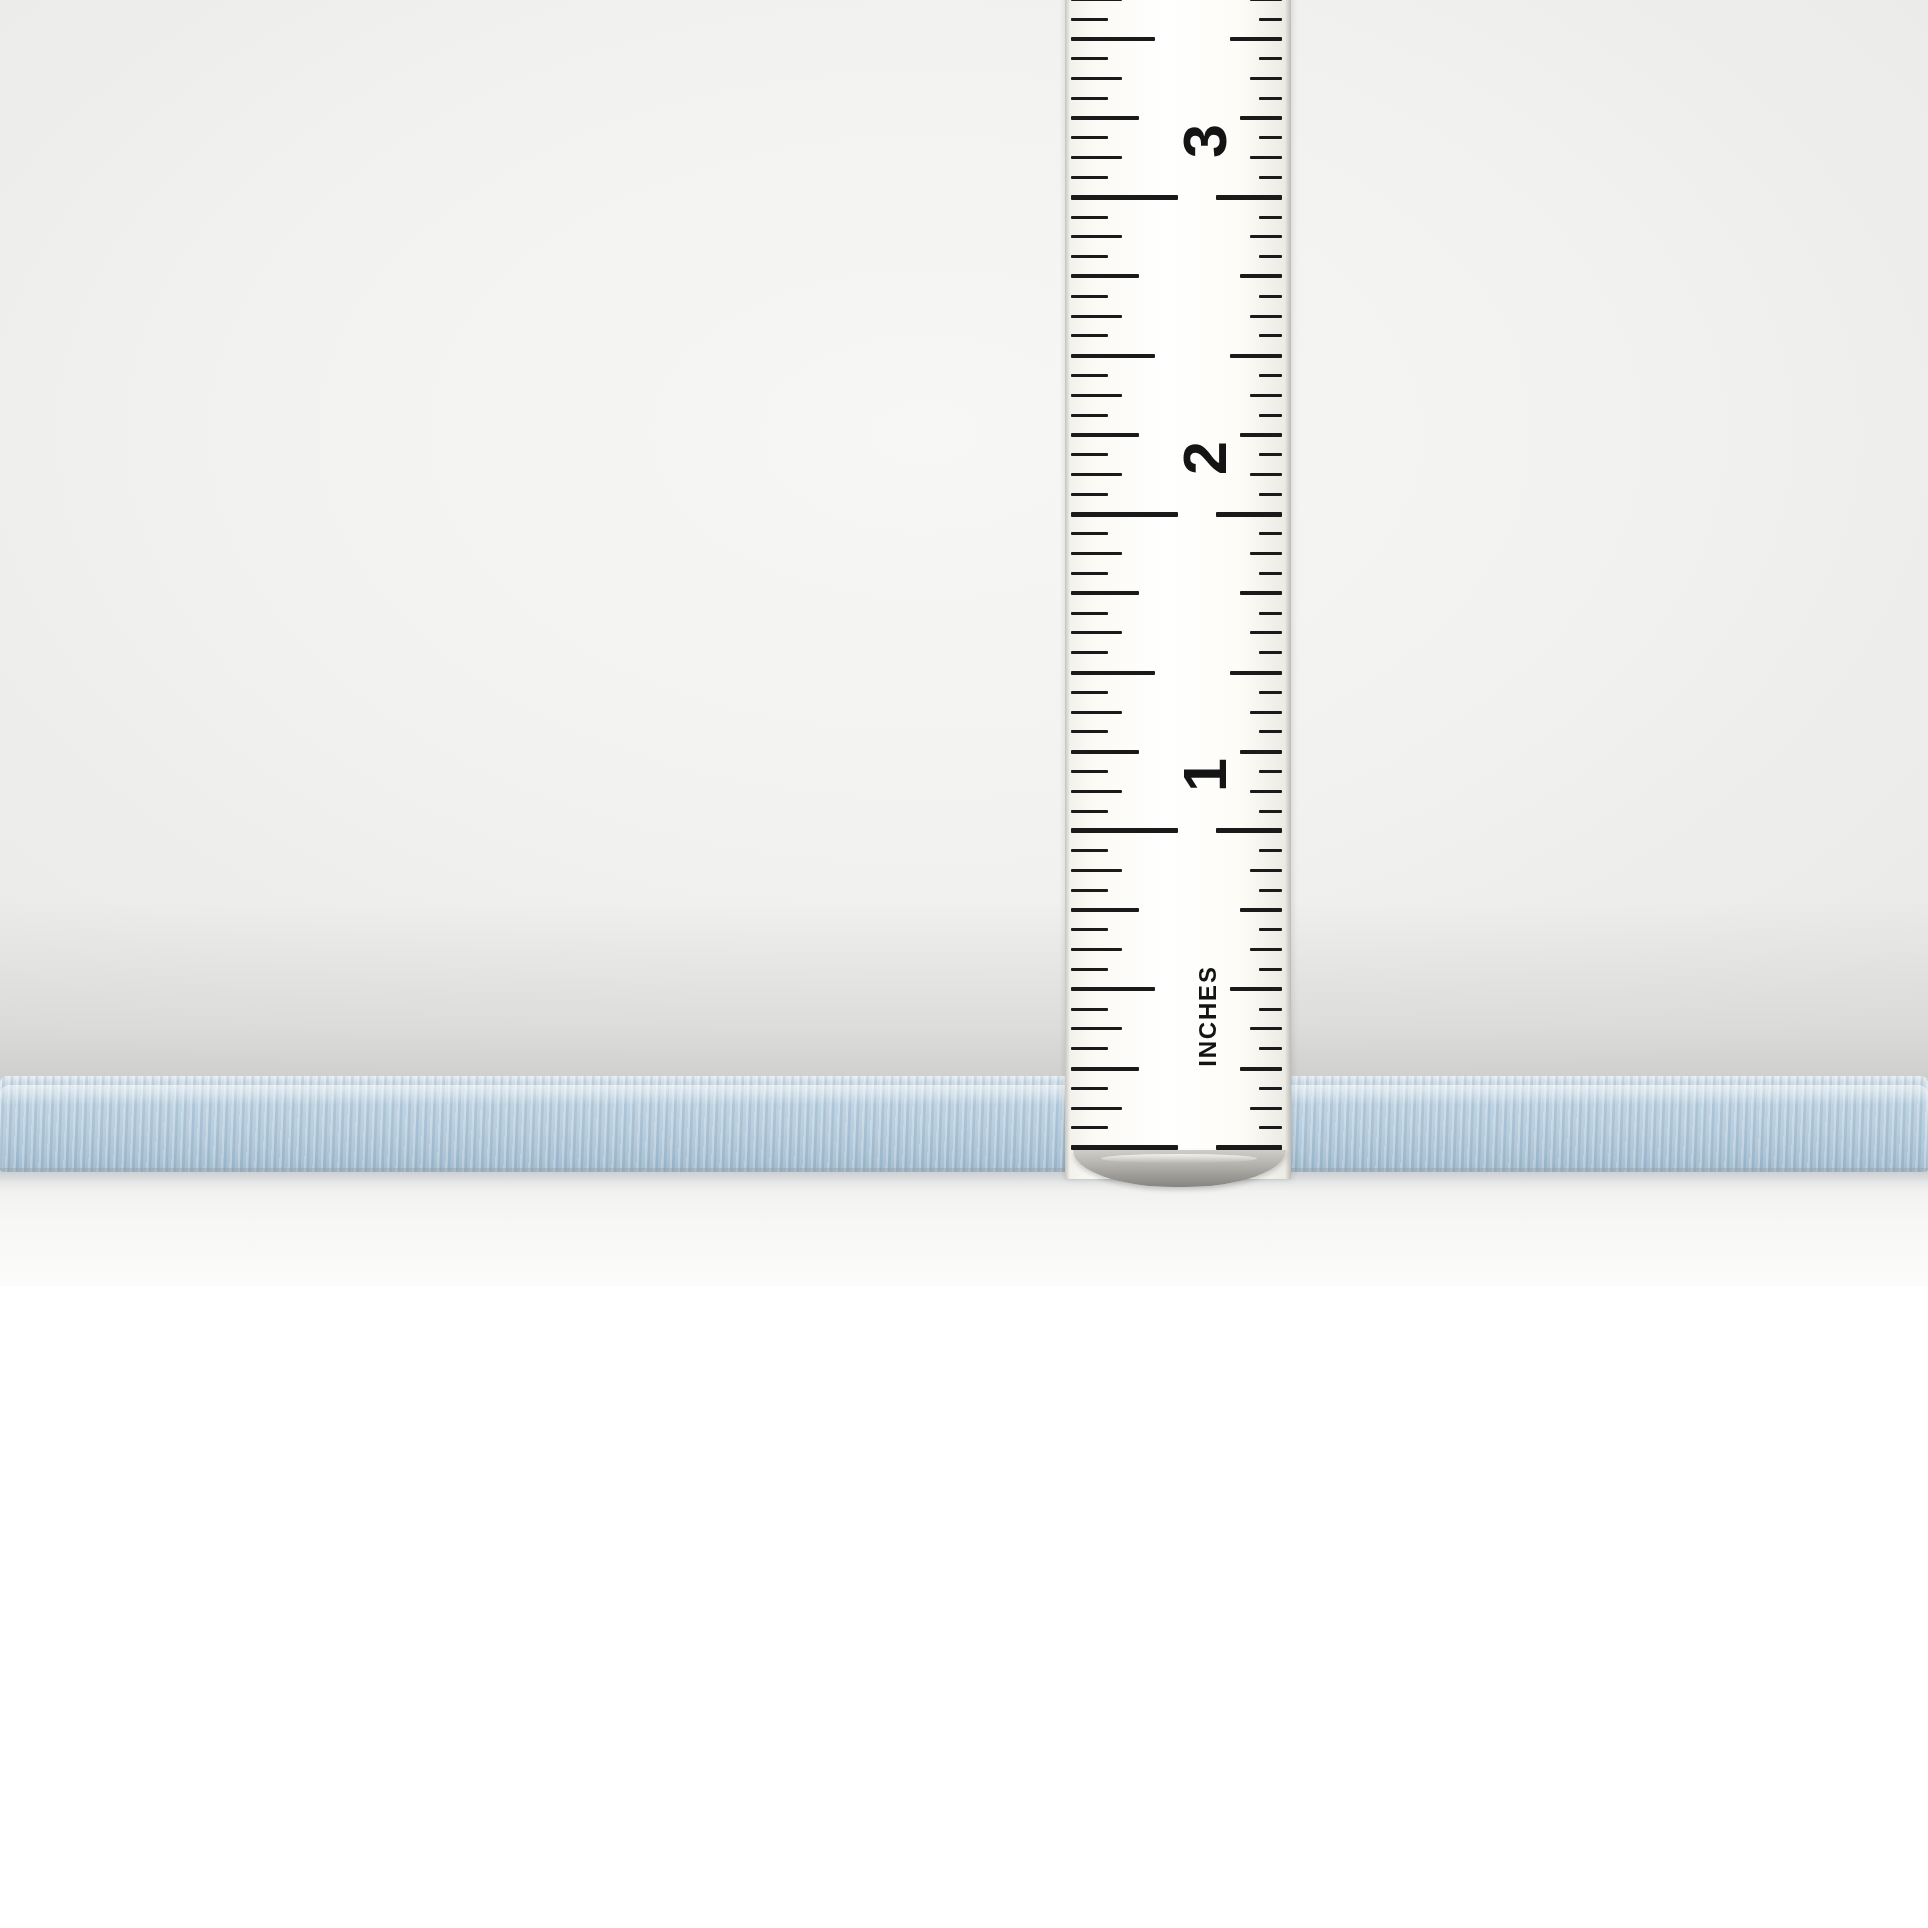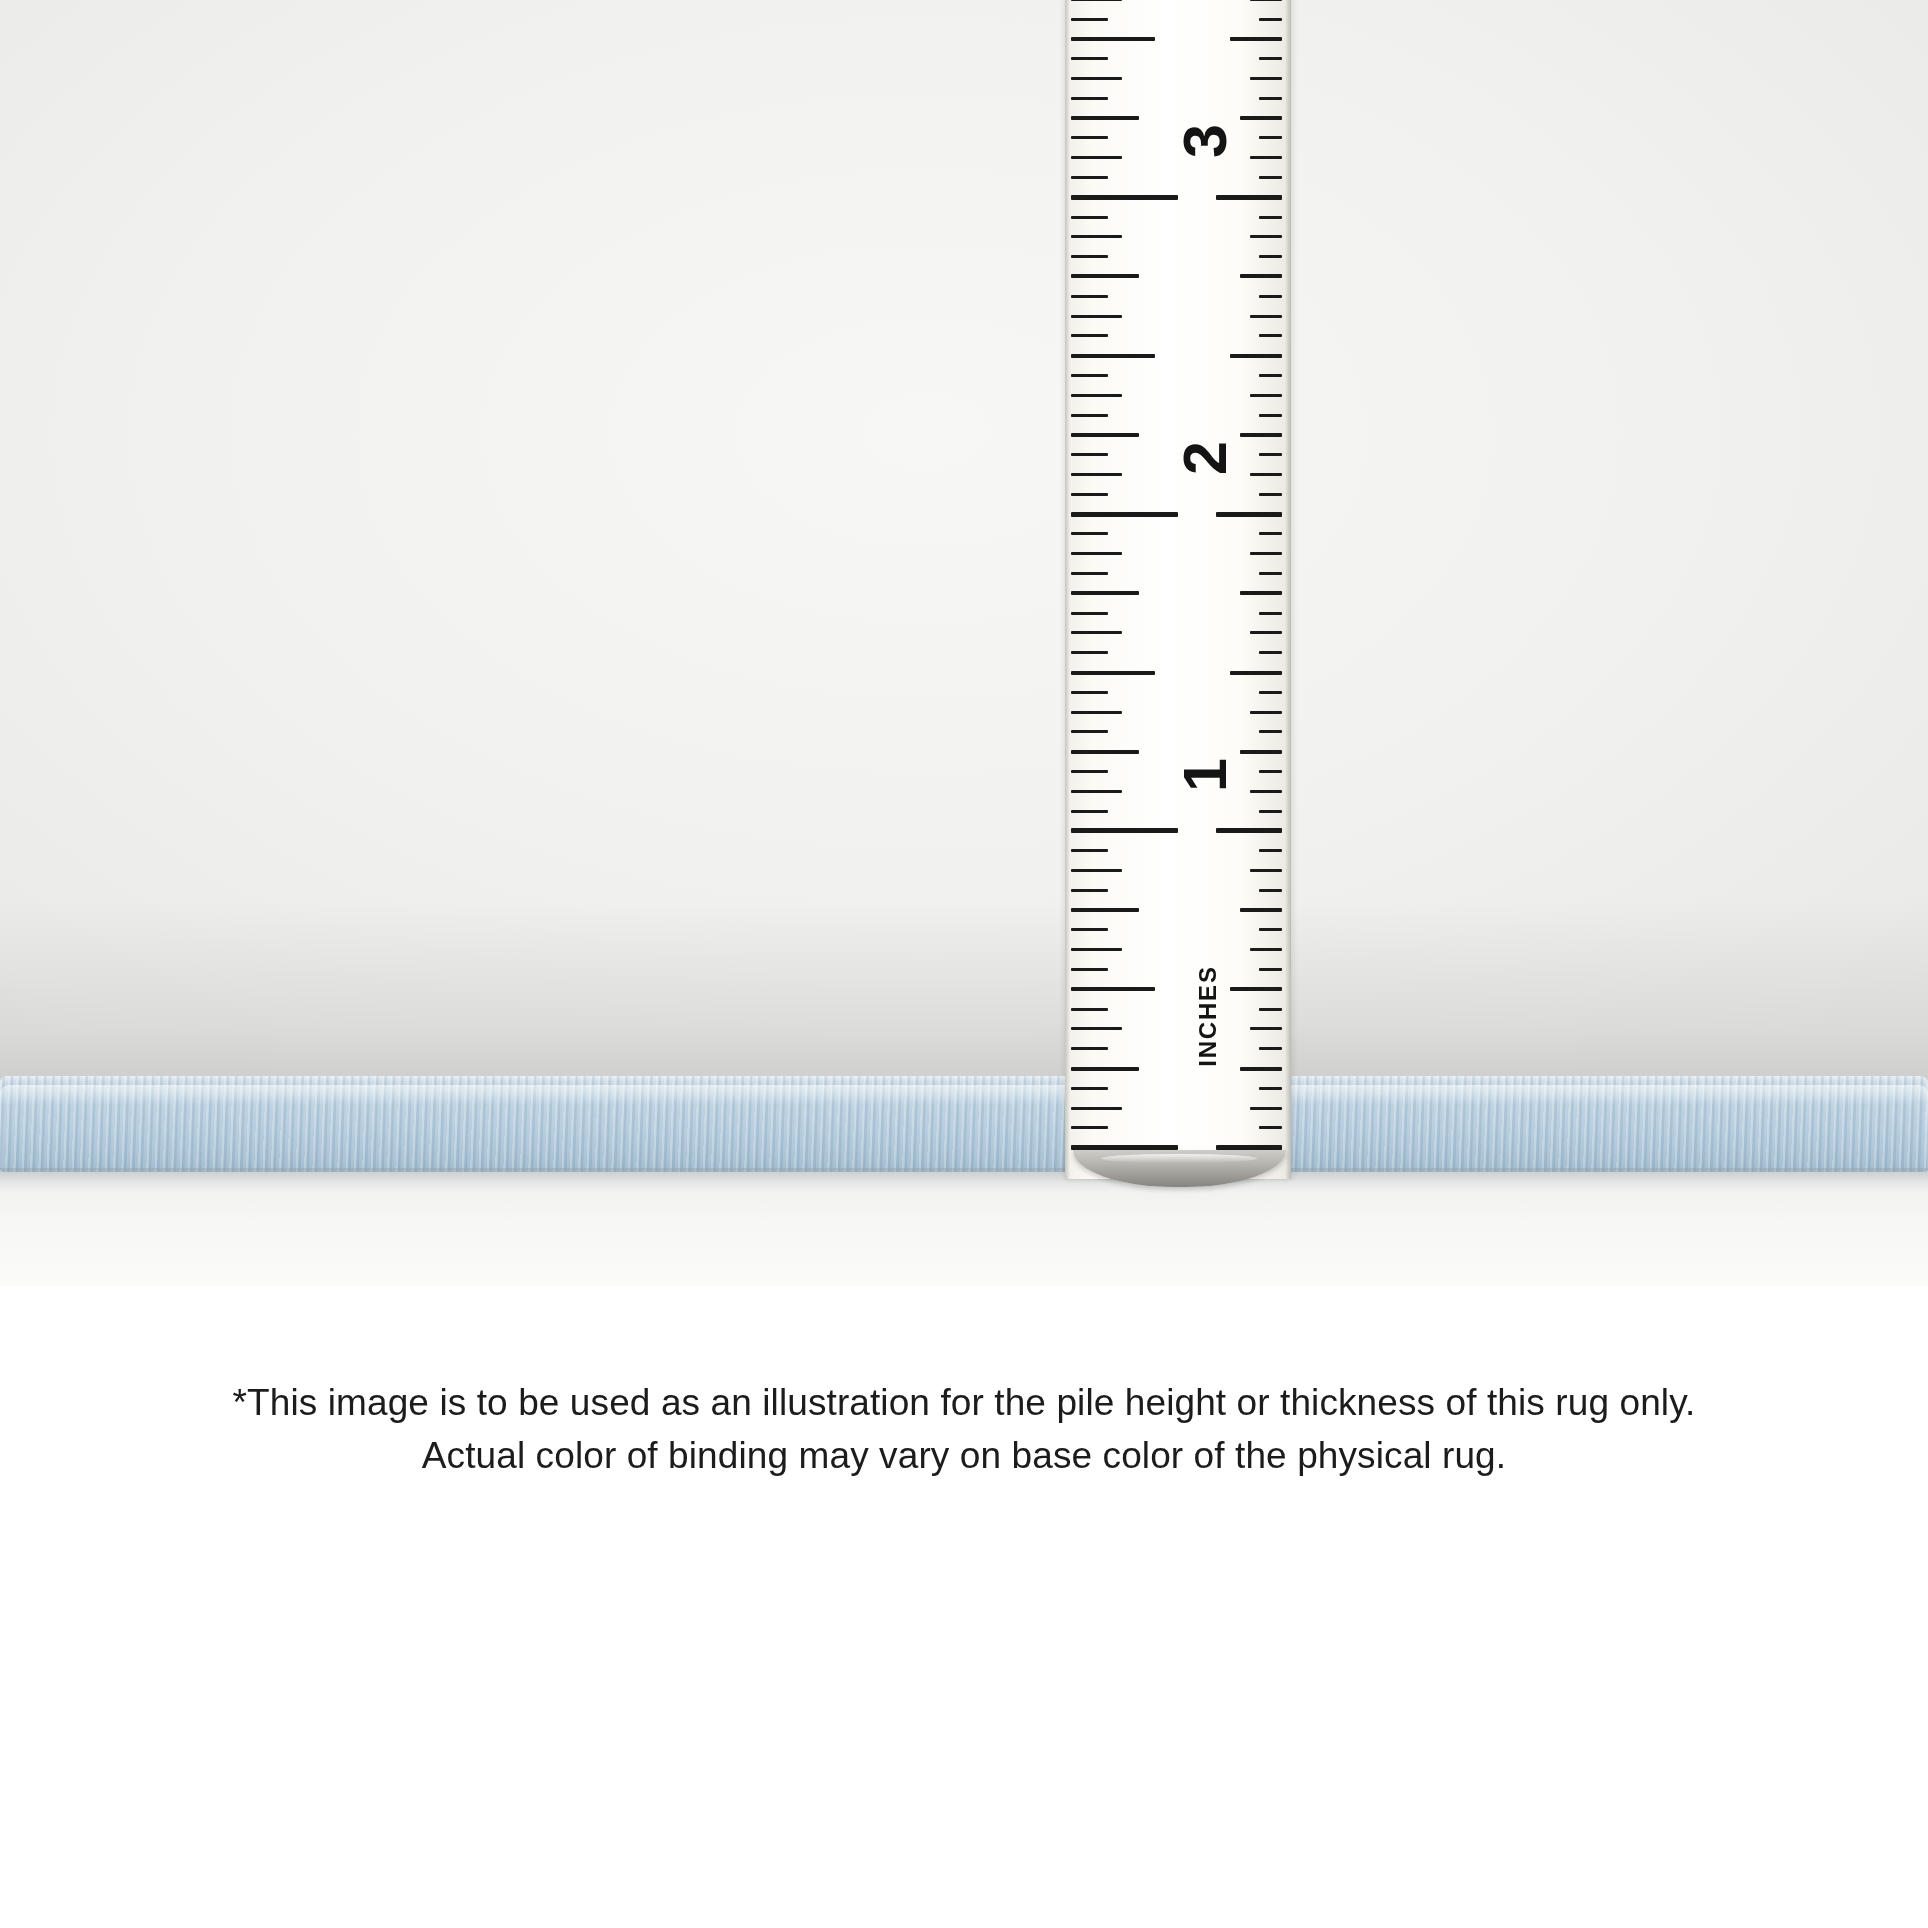--- a/index.html
+++ b/index.html
@@ -363,19 +363,15 @@
 
       <span class="inches-label" style="left:69px; top:1006px; width:147px; text-align:center;">INCHES</span>
     </div>
 
     <div class="tape-tip">
       <div class="tape-tip-sheen"></div>
     </div>
 
   </div>
 
-  <div class="caption">
-    <span class="line">*This image is to be used as an illustration for the pile height or thickness of this rug only.</span>
-    <span class="line">Actual color of binding may vary on base color of the physical rug.</span>
-  </div>
 
 </div>
 
 
 </body></html>

